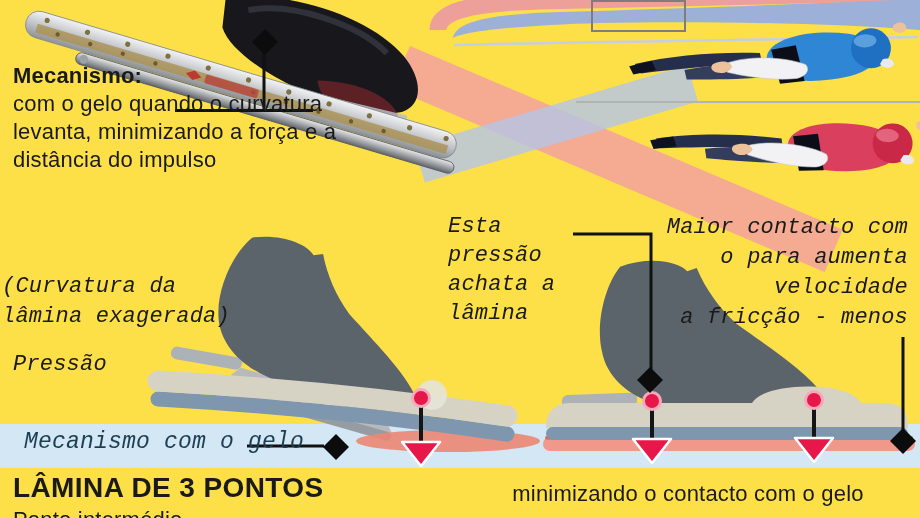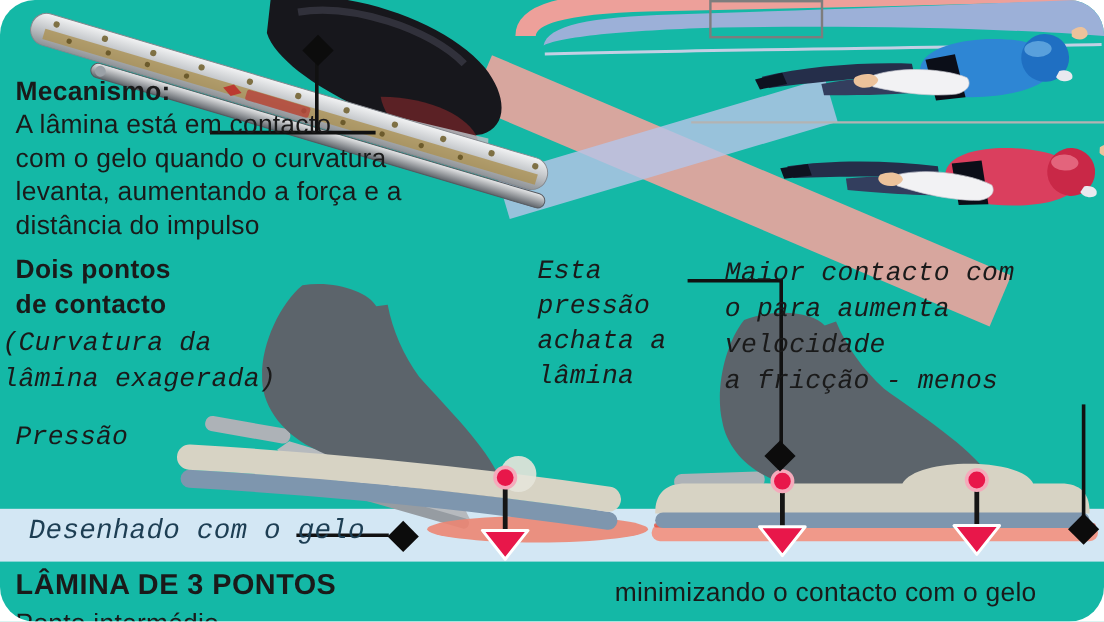--- a/index.html
+++ b/index.html
@@ -1,27 +1,27 @@
 <!DOCTYPE html>
 <html><head>
 <meta charset="utf-8">
 <style>
   html,body{margin:0;padding:0;background:#fff;}
-  #canvas{position:relative;width:920px;height:518px;background:#14b8a6;overflow:hidden;
-          font-family:"Liberation Sans", sans-serif;color:#1a1a1a;border-radius:29px;}
+  #canvas{position:relative;width:920px;height:518px;background:#fde047;overflow:hidden;
+          font-family:"Liberation Sans", sans-serif;color:#1a1a1a;}
   .abs{position:absolute;}
   .txt{font-size:22px;line-height:28px;letter-spacing:.2px;white-space:nowrap;}
   .bold{font-weight:700;}
   .it{font-style:italic;font-family:Liberation Mono, monospace;}
   .line{display:block;}
   svg{display:block;}
   .skater-blue{--suit:#2e86d4;--helmet:#1f6fc2;--helmetHi:#64a9e1;}
   .skater-red{--suit:#da3f5e;--helmet:#c92847;--helmetHi:#e76e86;}
   #gelo-label{color:#1d3e53;font-size:23px;}
-  #lamina3{font-size:24px;letter-spacing:.4px;}
+  #lamina3{font-size:28px;letter-spacing:.4px;}
   #desenhado{line-height:28.5px;}
 </style>
 </head>
 <body>
 
 <div id="canvas">
 
   <svg class="abs" style="left:0;top:0" width="920" height="518" viewBox="0 0 920 518">
     <rect width="470" height="46" transform="translate(410,46) rotate(23)" fill="#f2a39d" opacity="0.88"></rect>
     <rect width="285" height="38" transform="translate(414,146) rotate(-16.5)" fill="#b6c5e7" opacity="0.82"></rect>
@@ -165,55 +165,50 @@
     <line x1="247" y1="446" x2="324" y2="446" stroke="#111111" stroke-width="3"></line>
 
     <path d="M265,29 L278,42 L265,55 L252,42 Z" fill="#0c0c0c"></path>
     <path d="M650,367 L663,380 L650,393 L637,380 Z" fill="#0c0c0c"></path>
     <path d="M903,428 L916,441 L903,454 L890,441 Z" fill="#0c0c0c"></path>
     <path d="M336,434 L349,447 L336,460 L323,447 Z" fill="#0c0c0c"></path>
   </svg>
 
   <div class="abs txt" style="left:13px;top:62px">
     <span class="line bold">Mecanismo:</span>
-    <span class="line">A lâmina está em contacto</span>
     <span class="line">com o gelo quando o curvatura</span>
-    <span class="line">levanta, aumentando a força e a</span>
+    <span class="line">levanta, minimizando a força e a</span>
     <span class="line">distância do impulso</span>
   </div>
 
-  <div class="abs txt bold" style="left:13px;top:210px;line-height:29px">
-    <span class="line">Dois pontos</span>
-    <span class="line">de contacto</span>
-  </div>
 
   <div class="abs txt it" style="left:2px;top:272px;line-height:30px">
     <span class="line">(Curvatura da</span>
     <span class="line">lâmina exagerada)</span>
   </div>
 
   <div class="abs txt it" style="left:13px;top:350px;line-height:29px">
     <span class="line">Pressão</span>
   </div>
 
   <div class="abs txt it" style="left:448px;top:212px;line-height:29px">
     <span class="line">Esta</span>
     <span class="line">pressão</span>
     <span class="line">achata a</span>
     <span class="line">lâmina</span>
   </div>
 
-  <div class="abs txt it" style="left:604px;top:213px;width:268px;text-align:left;line-height:30px">
+  <div class="abs txt it" style="left:640px;top:213px;width:268px;text-align:right;line-height:30px">
     <span class="line">Maior contacto com</span>
     <span class="line">o para aumenta</span>
     <span class="line">velocidade</span>
     <span class="line">a fricção - menos</span>
   </div>
 
-  <div id="gelo-label" class="abs txt it" style="left:24px;top:428px">Desenhado com o gelo</div>
+  <div id="gelo-label" class="abs txt it" style="left:24px;top:428px">Mecanismo com o gelo</div>
 
   <div id="lamina3" class="abs txt bold" style="left:13px;top:474px">LÂMINA DE 3 PONTOS</div>
 
   <div class="abs txt" style="left:13px;top:506px">Ponto intermédio</div>
 
   <div id="desenhado" class="abs txt" style="left:462px;top:480px;width:452px;text-align:center">
     <span class="line">minimizando o contacto com o gelo</span>
   </div>
 
 </div>

